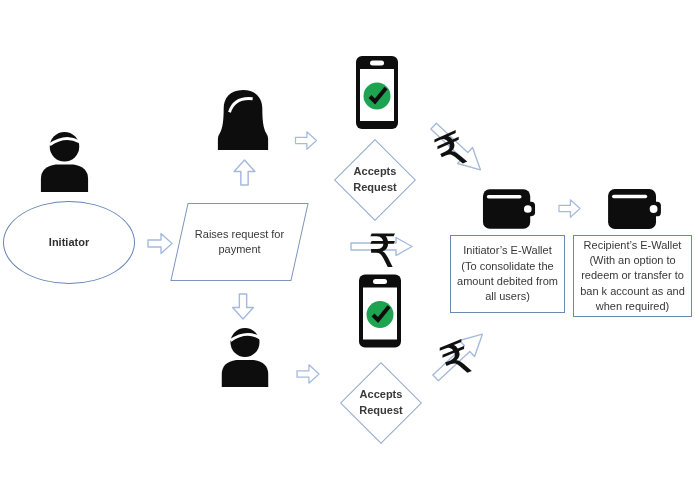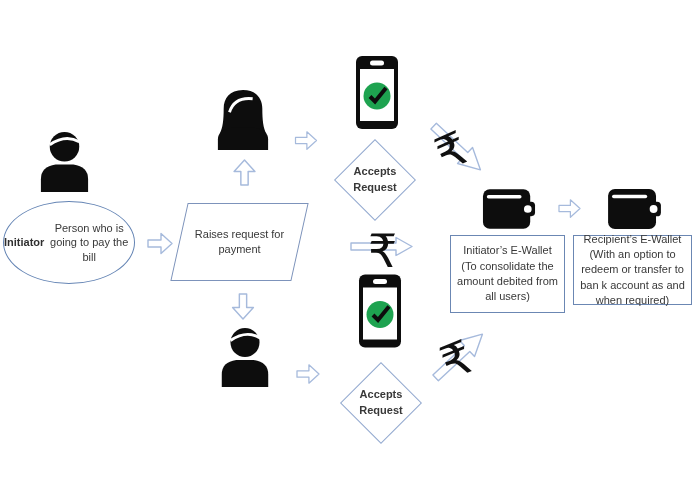--- a/index.html
+++ b/index.html
@@ -41,21 +41,20 @@
 <div id="canvas">
 
   <svg class="abs" style="left:36px;top:131px" width="57" height="61" viewBox="0 0 58 62">
     <circle cx="29" cy="16" r="15" fill="#0d0d0d"></circle>
     <path d="M14 14 Q30 3 44 11" fill="none" stroke="#ffffff" stroke-width="3"></path>
     <path d="M5 62 V49 Q5 36 20 34 H38 Q53 36 53 49 V62 Z" fill="#0d0d0d"></path>
   </svg>
 
   <div class="abs ellipse">
     <div class="title">Initiator</div>
-    <div class="body">Person who is going to pay the bill</div>
   </div>
 
   <svg class="abs" style="left:147px;top:231px" width="26" height="25" viewBox="0 0 26 24">
     <path d="M1 8.5 H14 V2 L25 12 L14 22 V15.5 H1 Z" fill="#fff" stroke="#a6badc" stroke-width="1.4" stroke-linejoin="round"></path>
   </svg>
 
   <div class="abs para-wrap">
     <div class="para-text">
         <span>Raises request for payment</span>
       </div>
@@ -149,17 +148,17 @@
     <rect x="1" y="3" width="49" height="41" rx="7" fill="#0d0d0d"></rect>
     <rect x="44" y="16" width="11" height="15" rx="4" fill="#0d0d0d"></rect>
     <rect x="5" y="9" width="36" height="3.6" rx="1.8" fill="#ffffff"></rect>
     <circle cx="47.5" cy="23.5" r="4" fill="#ffffff"></circle>
   </svg>
 
   <div class="abs wallet-box" style="left:450px;top:235px;width:115px;height:78px">
     <span>Initiator’s E-Wallet (To consolidate the amount debited from all users)</span>
   </div>
 
-  <div class="abs wallet-box" style="left:573px;top:235px;width:119px;height:70px">
+  <div class="abs wallet-box" style="left:573px;top:235px;width:119px;height:82px">
     <span>Recipient’s E-Wallet (With an option to redeem or transfer to ban k account as and when required)</span>
   </div>
 
 </div>
 
 </body></html>

